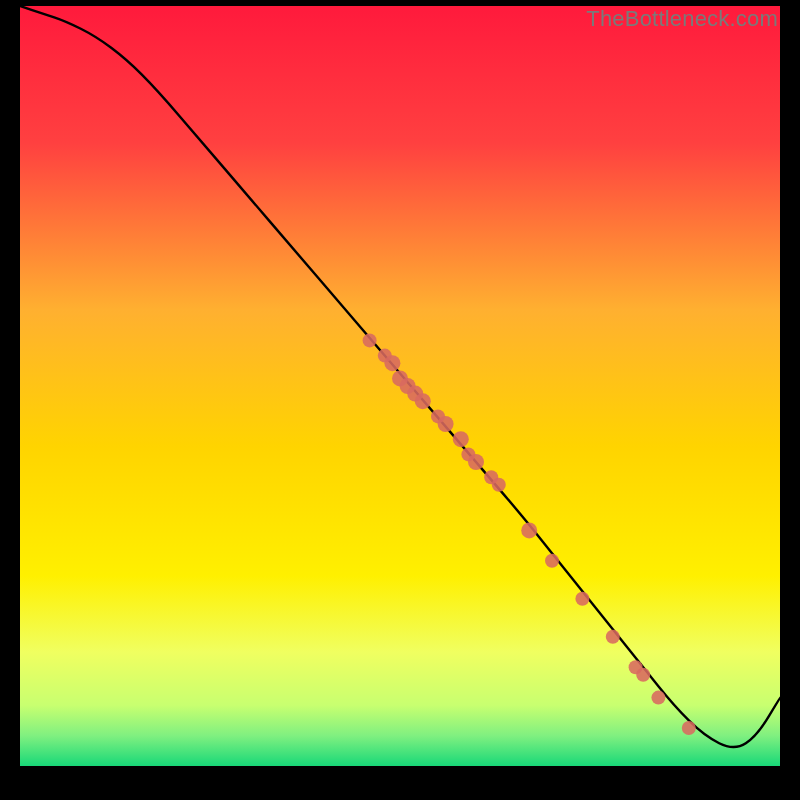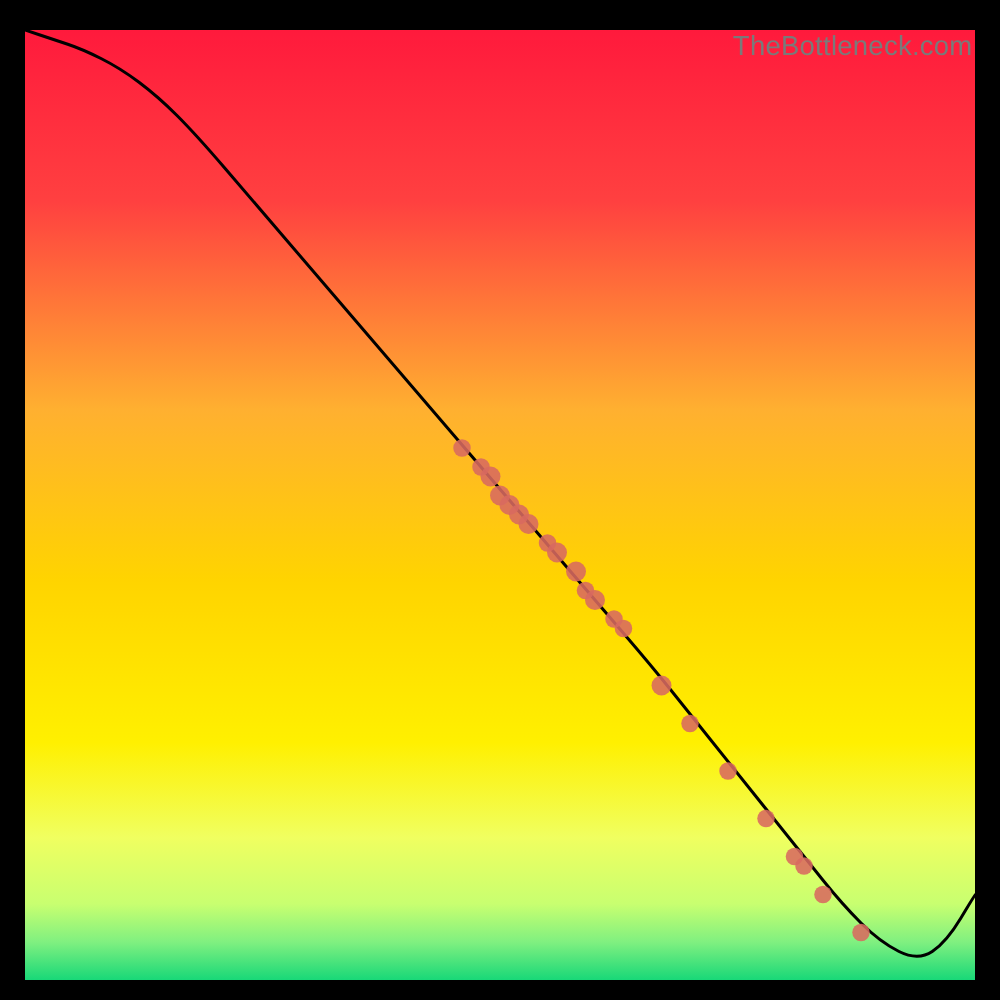--- a/index.html
+++ b/index.html
@@ -7,21 +7,21 @@
     padding: 0;
     width: 800px;
     height: 800px;
     background: #000;
     overflow: hidden;
     font-family: Arial, Helvetica, sans-serif;
   }
   .frame {
     position: absolute;
     left: 20px;
-    top: 24px;
+    top: 6px;
     width: 760px;
     height: 760px;
     background: #000;
   }
   .plot {
     position: absolute;
     left: 0;
     top: 0;
     width: 760px;
     height: 760px;

